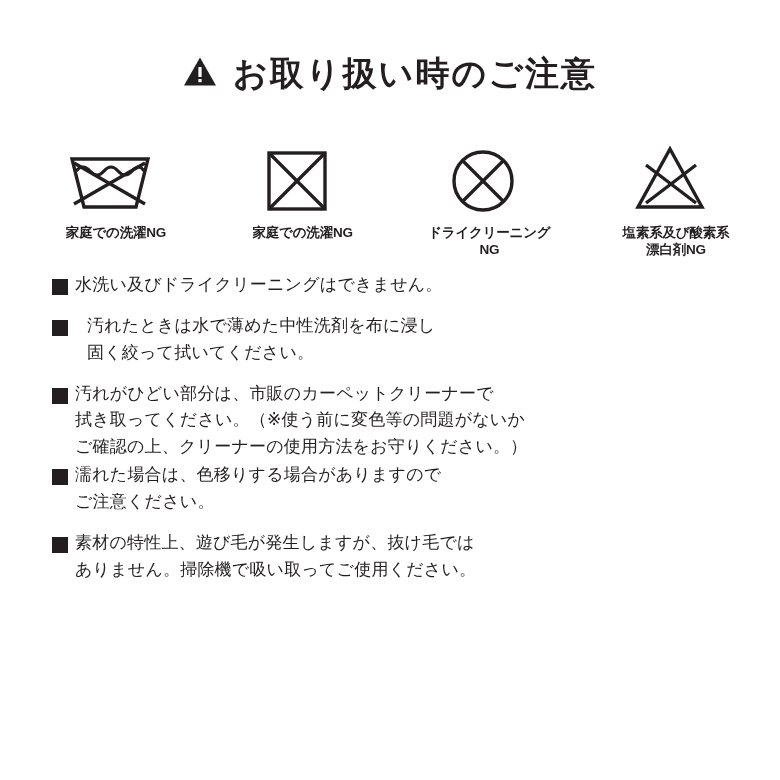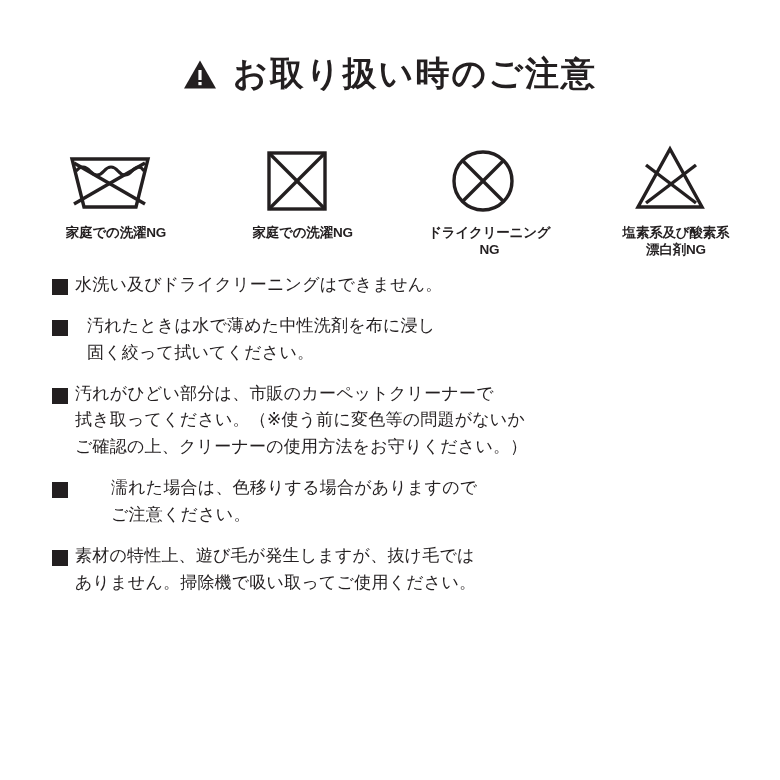--- a/index.html
+++ b/index.html
@@ -22,21 +22,21 @@
     background: #ffffff;
   }
 
   
   .title-row {
     position: absolute;
     top: 56px;
     left: 0;
     width: 780px;
     display: flex;
-    align-items: flex-end;
+    align-items: flex-start;
     justify-content: center;
     gap: 16px;
   }
   .warn-icon {
     display: block;
     width: 34px;
     height: 31px;
   }
   .title-text {
     font-size: 34px;
@@ -103,22 +103,22 @@
   }
   .note .body {
     font-size: 17px;
     line-height: 1.58;
     letter-spacing: 0.2px;
     color: #231f20;
     white-space: pre-line;
   }
   .note.n1 { margin-bottom: 14px; }
   .note.n2 { margin-bottom: 14px; gap: 12px; }
-  .note.n3 { margin-bottom: 14px; }
-  .note.n4 { margin-bottom: 14px; gap: 36px; }
+  .note.n3 { margin-bottom: 1px; }
+  .note.n4 { margin-bottom: 14px; }
 </style>
 </head>
 <body>
 
 <div class="page">
 
   <div class="title-row">
     <span>
       <svg class="warn-icon" viewBox="0 0 34 31" xmlns="http://www.w3.org/2000/svg">
         <path d="M17 1.5 L33 29.5 L1 29.5 Z" fill="#231f20"></path>

